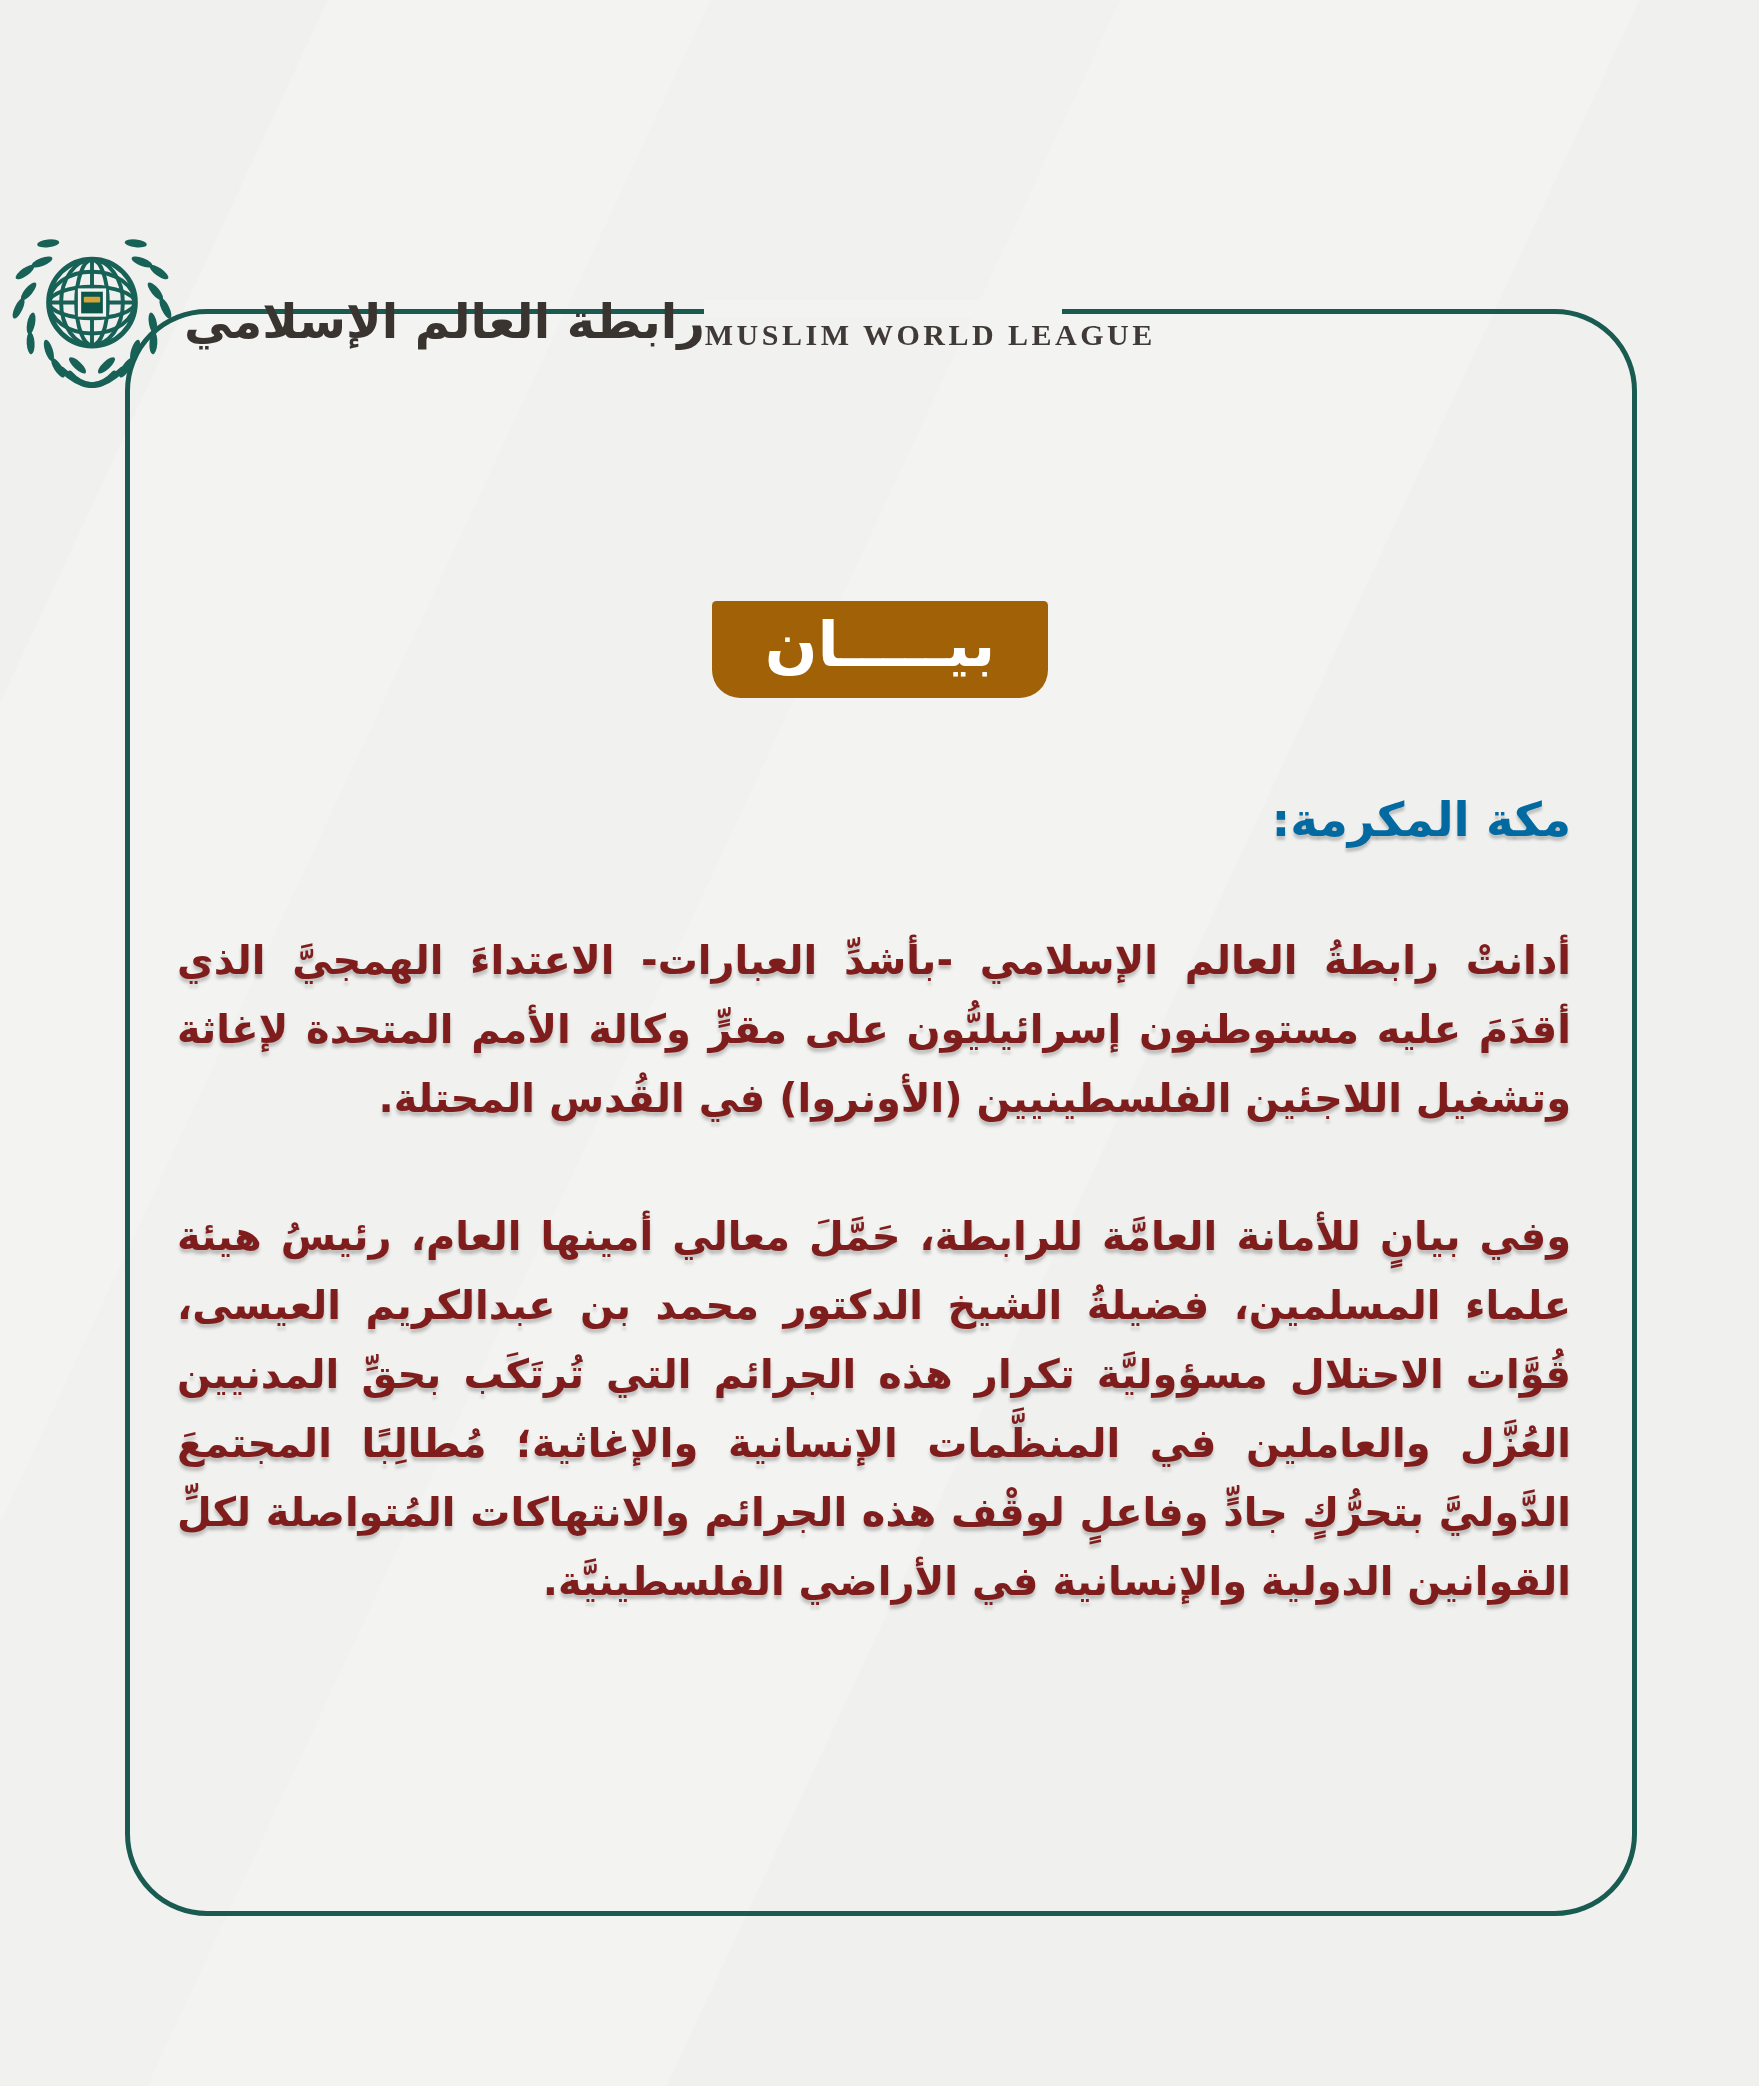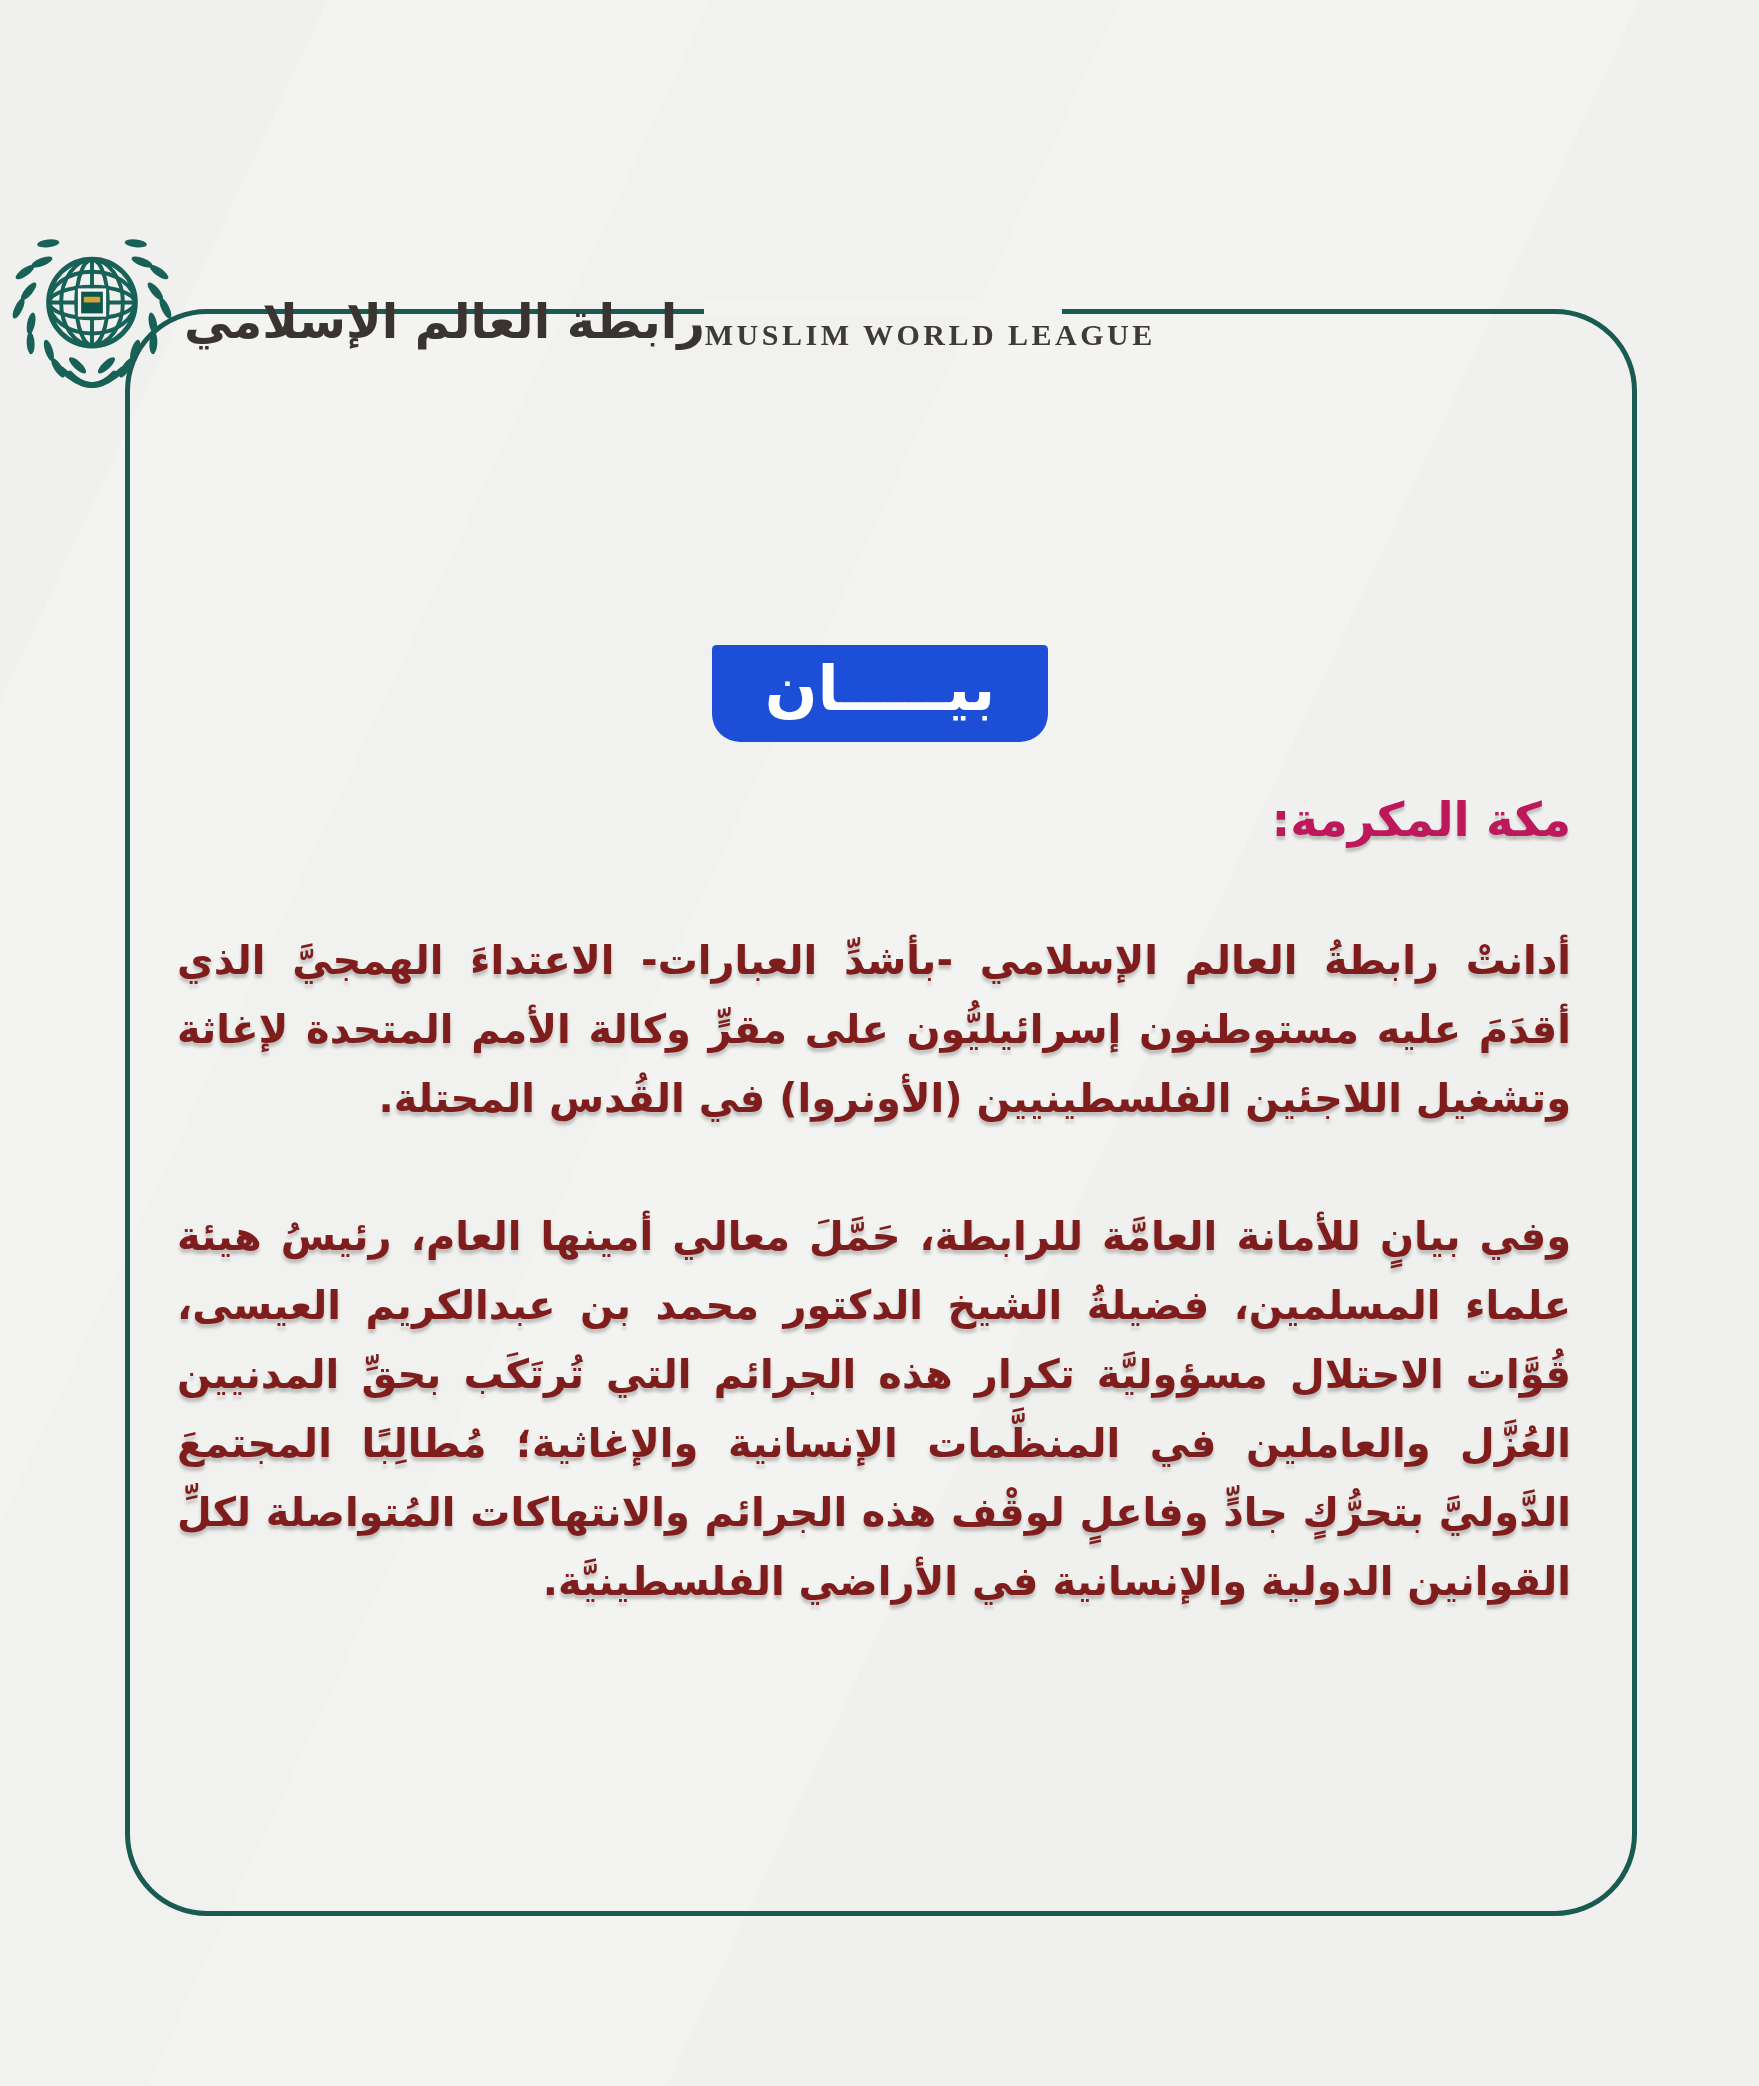--- a/index.html
+++ b/index.html
@@ -27,35 +27,35 @@
     margin-top:7px;direction:rtl;
     font-size:48px;font-weight:bold;color:#3a3431;line-height:1.25;
   }
   .org-en{
     margin-top:36px;
     font-family:"Liberation Serif", serif;font-weight:bold;
     font-size:30px;letter-spacing:3.5px;color:#403a37;
   }
   .banner{
     position:absolute;top:601px;left:50%;transform:translateX(-50%);
-    width:336px;height:97px;background:#1d4ed8;
+    width:336px;height:97px;background:#a16207;
     border-radius:4.3px 4.3px 28px 28px;
-    display:flex;align-items:center;justify-content:center;margin-top:44px;
+    display:flex;align-items:center;justify-content:center;
   }
   .banner span{
     direction:rtl;color:#ffffff;font-size:62px;font-weight:bold;
     line-height:1;padding-bottom:10px;
   }
   .content{
     position:absolute;top:784px;right:189px;width:1394px;
     direction:rtl;
   }
   .loc{
     margin:0 0 71px 0;font-size:47px;font-weight:bold;line-height:71px;
-    color:#be185d;text-shadow:0 3.5px 2.8px rgba(0,0,0,0.2);
+    color:#0369a1;text-shadow:0 3.5px 2.8px rgba(0,0,0,0.2);
   }
   .para{
     margin:0 0 69px 0;font-size:40px;font-weight:bold;line-height:69px;
     text-align:justify;color:#7f1d1d;
     text-shadow:0 4.3px 3.5px rgba(0,0,0,0.22);
   }
 </style>
 </head>
 <body>
 

